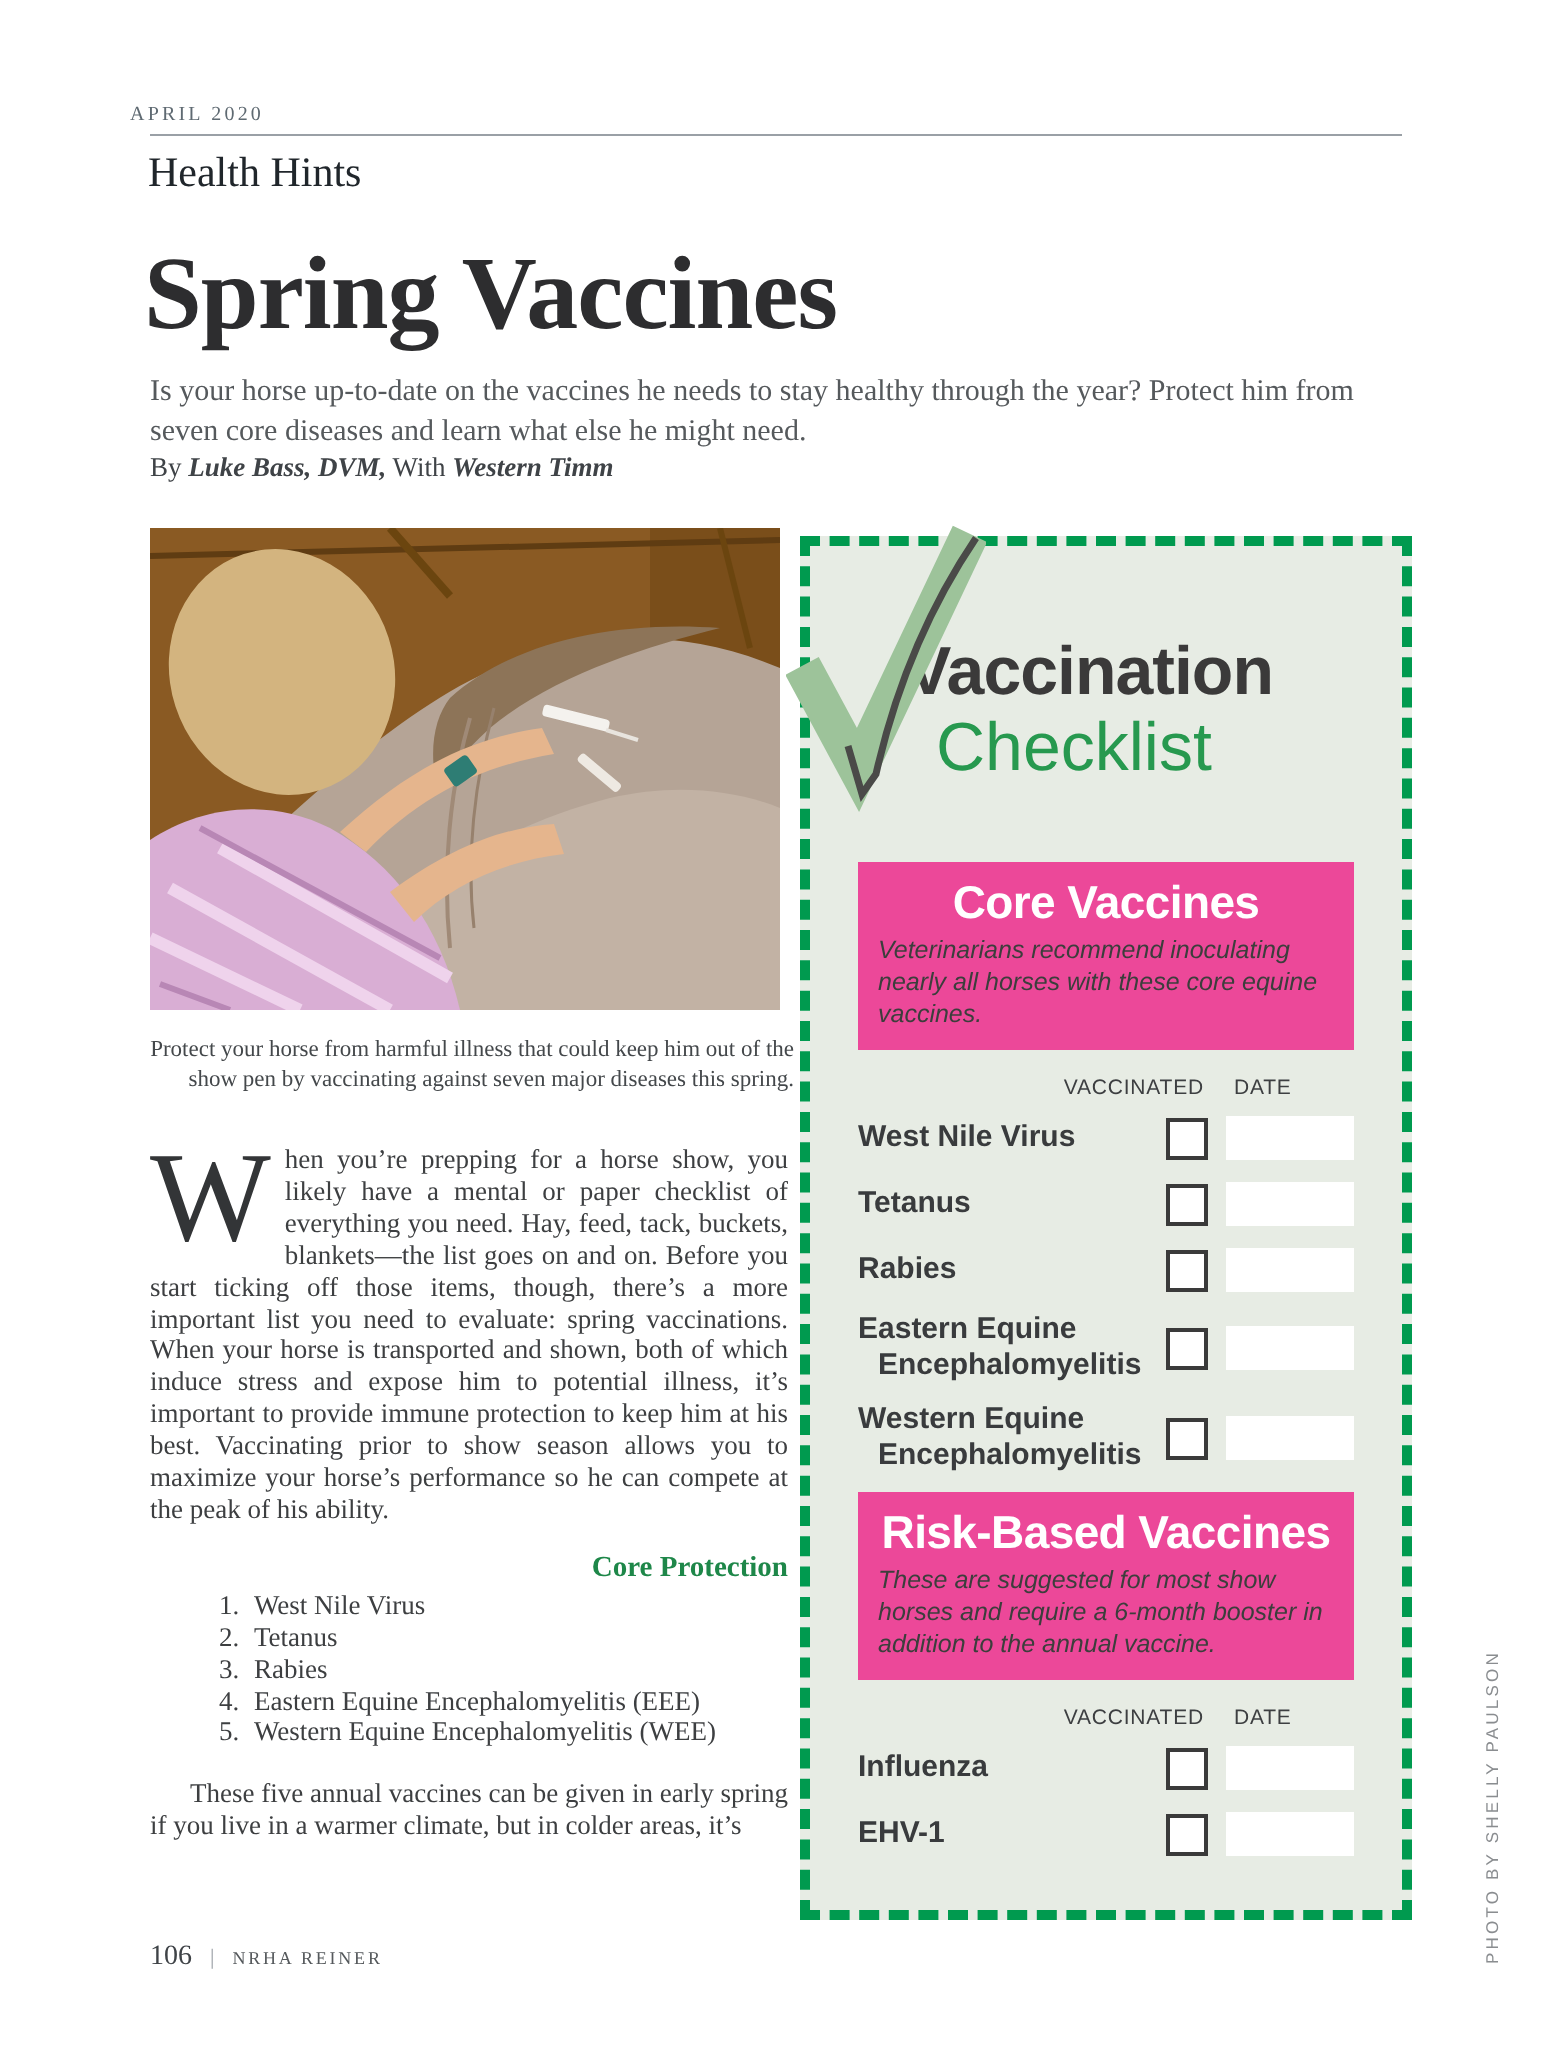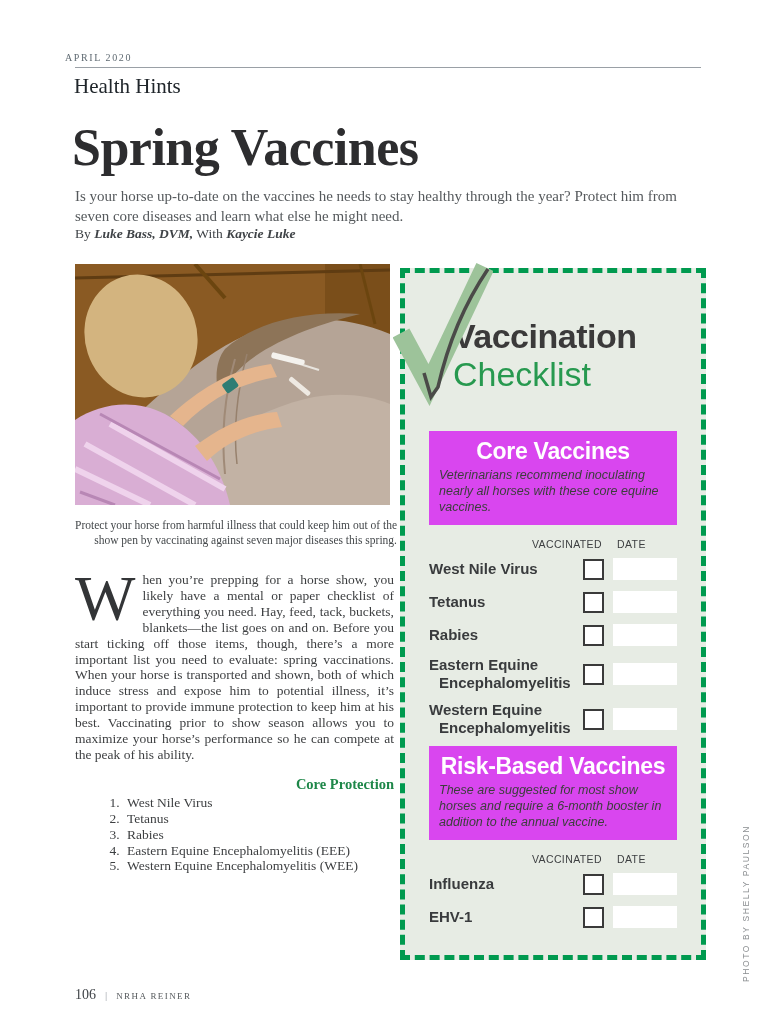--- a/index.html
+++ b/index.html
@@ -20,36 +20,36 @@
   .photo { position:absolute; left:75px; top:264px; width:315px; height:241px; }
   .photo svg { display:block; width:100%; height:100%; }
   .caption { position:absolute; left:75px; top:518px; width:322px; font-size:11.5px; line-height:14.5px; color:#44484b;text-align:right; }
   .body-col { position:absolute; left:75px; top:572px; width:319px; font-size:13.5px; line-height:15.9px; text-align:justify; color:#3d3f41; }
   .dropcap { float:left; font-size:64px; line-height:47px; padding:3px 7px 0 0; color:#333537; }
   .green-heading { margin-top:14px; margin-bottom:2px; font-size:14.5px; font-weight:700; color:#1e8749; text-align:right; }
   .body-col ol { margin:0 0 0 22px; padding-left:26px; }
   .body-col li { padding-left:4px; line-height:15.9px; }
   .closing { margin-top:15px; text-indent:20px; }
   
-  .footer { position:absolute; left:75px; top:969px; color:#55595c;margin-top:16px; }
+  .footer { position:absolute; left:75px; top:969px; color:#55595c; }
   .footer .pagenum { font-size:14px; color:#3f4347; }
   .footer .sep { font-size:11px; color:#9aa0a6; margin:0 5px; }
   .footer .pub { font-size:9px; letter-spacing:1.4px; color:#55595c; }
   .photo-credit { position:absolute; left:741px; top:822px; height:160px;
     writing-mode:vertical-rl; transform:rotate(180deg);
     font-family:"Liberation Sans", sans-serif; font-size:8.5px; letter-spacing:1.6px; color:#8a8d90; }
   
   .panel { position:absolute; left:400px; top:268px; width:306px; height:692px;
     background:#e7ece4; border:5px dashed #009a4f;
     font-family:"Liberation Sans", sans-serif; color:#3a3a3a; }
   .checkmark { position:absolute; left:-12px; top:-16px; width:100px; height:150px; }
   .panel-title { margin:46px 0 0 48px; line-height:1.02; }
   .panel-title .t1 { font-size:34px; font-weight:700; color:#3b3a3a; letter-spacing:-0.5px; }
-  .panel-title .t2 { font-size:34px; color:#27994f; margin-left:0; margin-top:3px; display:block; }
-  .green-box { margin:0 24px; background:#d946ef; padding:7px 10px 10px; }
+  .panel-title .t2 { font-size:34px; color:#27994f; margin-left:15px; margin-top:3px; display:block; }
+  .green-box { margin:0 24px; background:#ec4899; padding:7px 10px 10px; }
   .green-box.core { margin-top:40px; }
   .green-box.risk { }
   .green-box h3 { text-align:center; font-size:23px; font-weight:700; color:#ffffff; letter-spacing:-0.3px; }
   .green-box p { font-size:12.5px; font-style:italic; line-height:16px; color:#3c3e3c; margin-top:2px; }
   .cols-header { display:flex; justify-content:flex-end; align-items:center; margin:13px 24px 0; font-size:10.5px; letter-spacing:0.4px; color:#3d3f41; }
   .cols-header .c-vacc { margin-right:11px; }
   .cols-header .c-date { width:64px; padding-left:4px; }
   .rows { margin:7px 24px 0; }
   .row { display:flex; align-items:center; margin-bottom:9px; min-height:24px; }
   .row .lbl { flex:1; font-size:15px; font-weight:700; line-height:18px; color:#393b3d; }
@@ -65,21 +65,21 @@
 
   <div class="issue-date">APRIL 2020</div>
   <div class="header-rule"></div>
   <div class="section-title">Health Hints</div>
   <h1 class="article-title">Spring Vaccines</h1>
   <p class="subtitle">Is your horse up-to-date on the vaccines he needs to stay healthy through the year? Protect him from seven core diseases and learn what else he might need.</p>
   <p class="byline">
     <span>By</span>
     <b>Luke Bass, DVM,</b>
     <span>With</span>
-    <b>Kaycie Luke</b>
+    <b>Western Timm</b>
   </p>
 
   <div class="photo">
     <svg viewBox="0 0 315 241" preserveAspectRatio="none">
       <rect width="315" height="241" fill="#8a5a23"></rect>
       <rect x="250" y="0" width="65" height="70" fill="#7a4e1a"></rect>
       <line x1="0" y1="14" x2="315" y2="6" stroke="#5f3c12" stroke-width="3"></line>
       <line x1="120" y1="0" x2="150" y2="34" stroke="#6b450f" stroke-width="4"></line>
       <line x1="285" y1="0" x2="300" y2="60" stroke="#6b450f" stroke-width="3"></line>
       <path d="M315,241 L0,241 L0,205 C45,170 90,120 140,88 C195,52 255,45 315,70 Z" fill="#b5a496"></path>
@@ -104,20 +104,21 @@
   <div class="body-col">
     <p><span class="dropcap">W</span><span>hen you’re prepping for a horse show, you likely have a mental or paper checklist of everything you need. Hay, feed, tack, buckets, blankets—the list goes on and on. Before you start ticking off those items, though, there’s a more important list you need to evaluate: spring vaccinations. When your horse is transported and shown, both of which induce stress and expose him to potential illness, it’s important to provide immune protection to keep him at his best. Vaccinating prior to show season allows you to maximize your horse’s performance so he can compete at the peak of his ability.</span></p>
     <h4 class="green-heading">Core Protection</h4>
     <ol>
       <li>West Nile Virus</li>
       <li>Tetanus</li>
       <li>Rabies</li>
       <li>Eastern Equine Encephalomyelitis (EEE)</li>
       <li>Western Equine Encephalomyelitis (WEE)</li>
     </ol>
+    <p class="closing">These five annual vaccines can be given in early spring if you live in a warmer climate, but in colder areas, it’s</p>
   </div>
 
   <aside class="panel">
     <svg class="checkmark" viewBox="0 0 100 150">
       <path d="M8 76 L36 128 L92 10" stroke="#9dc39a" stroke-width="19" fill="none"></path>
       <path d="M95 12 C72 46 55 86 45 130 L38 140 L31 116" stroke="#4a4a48" stroke-width="3.5" fill="none"></path>
     </svg>
     <div class="panel-title">
       <span class="t1">Vaccination</span>
       <span class="t2">Checklist</span>

